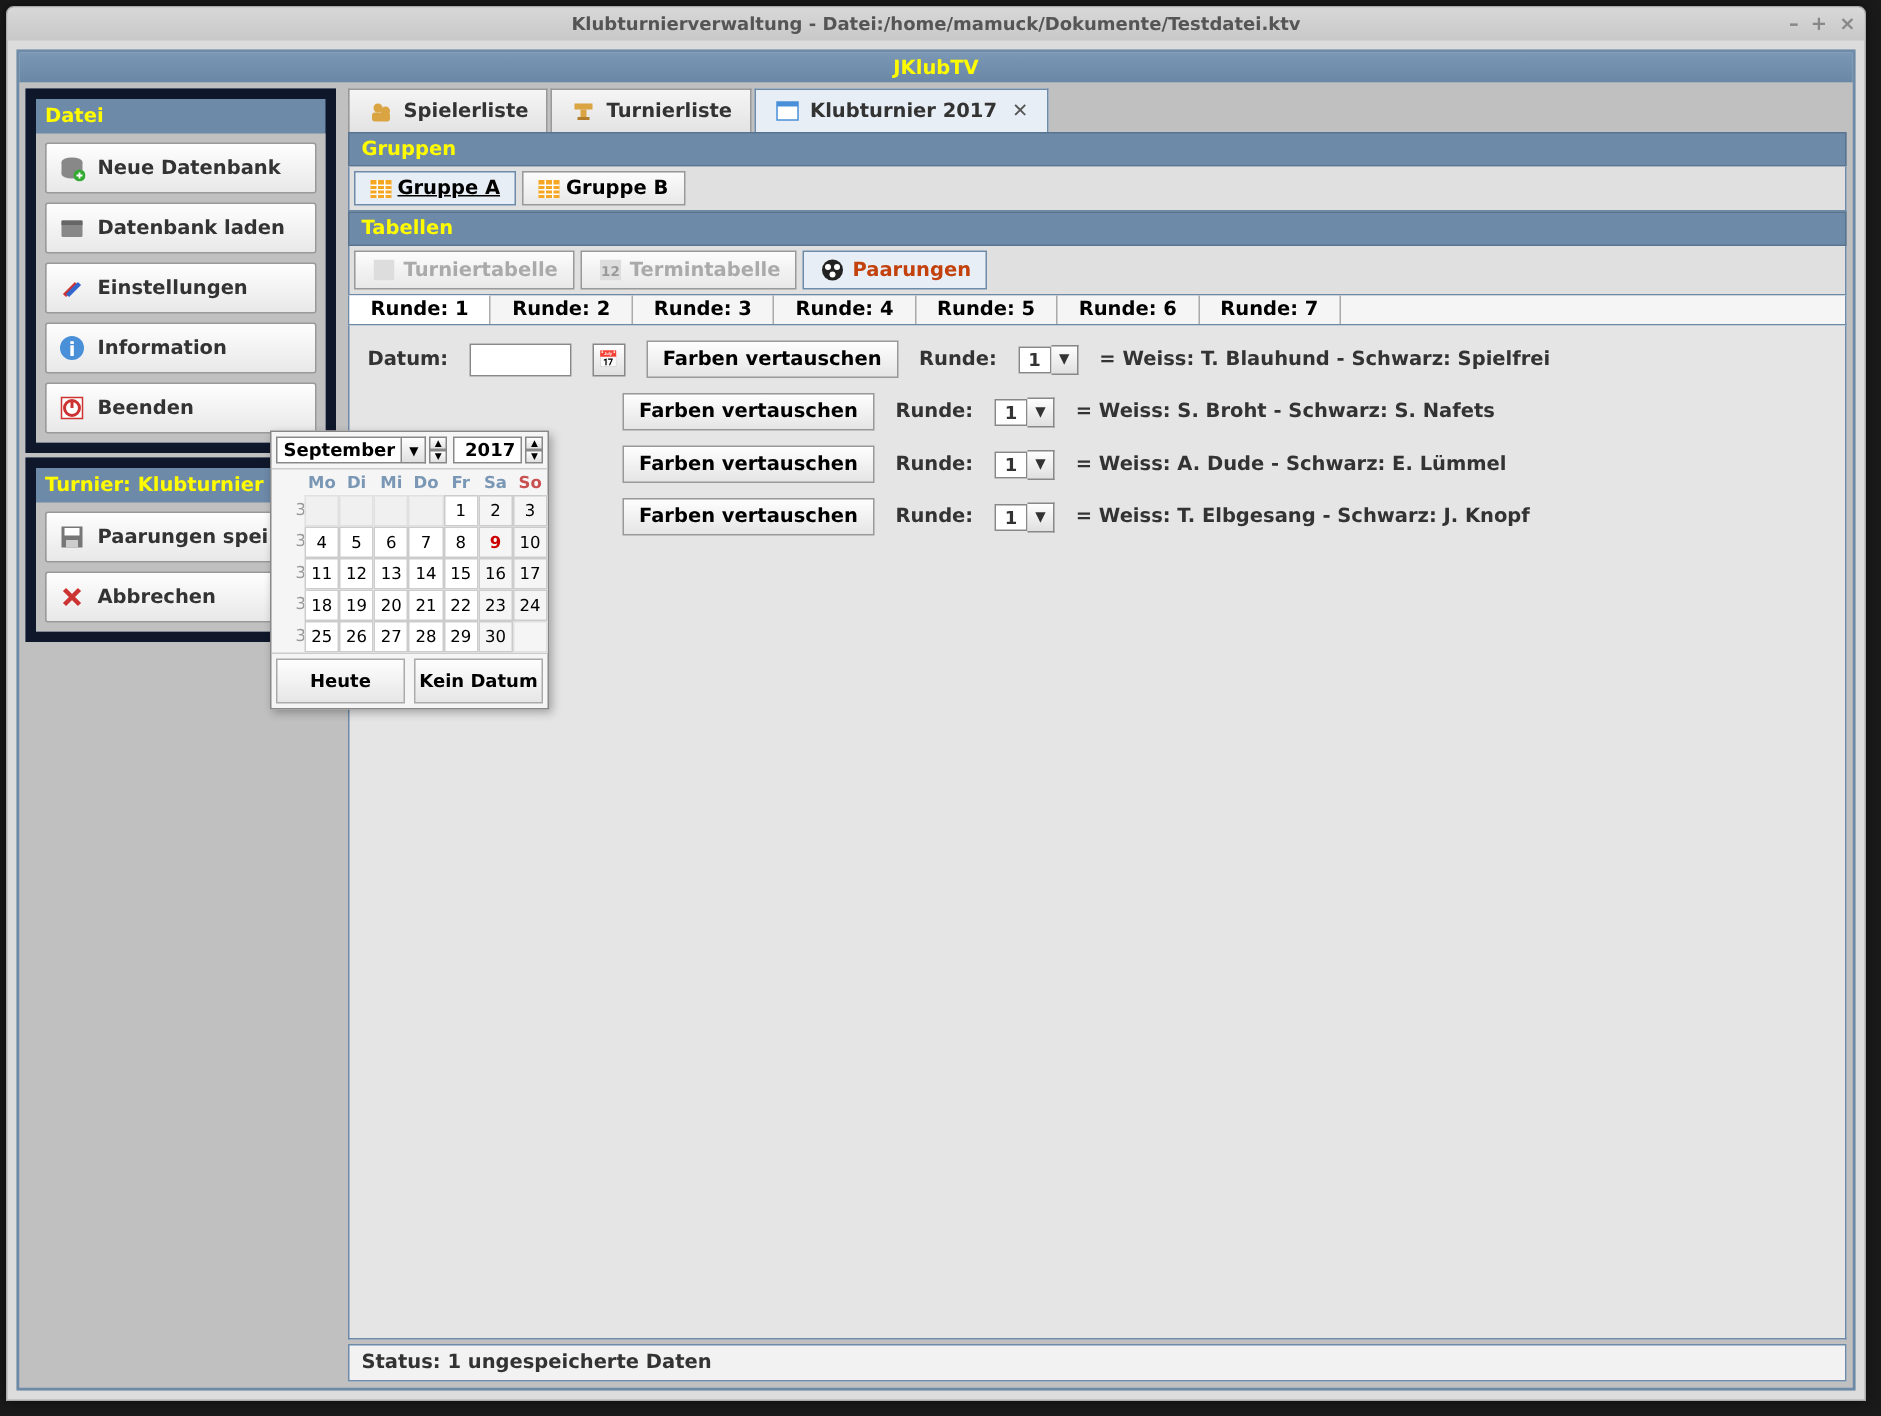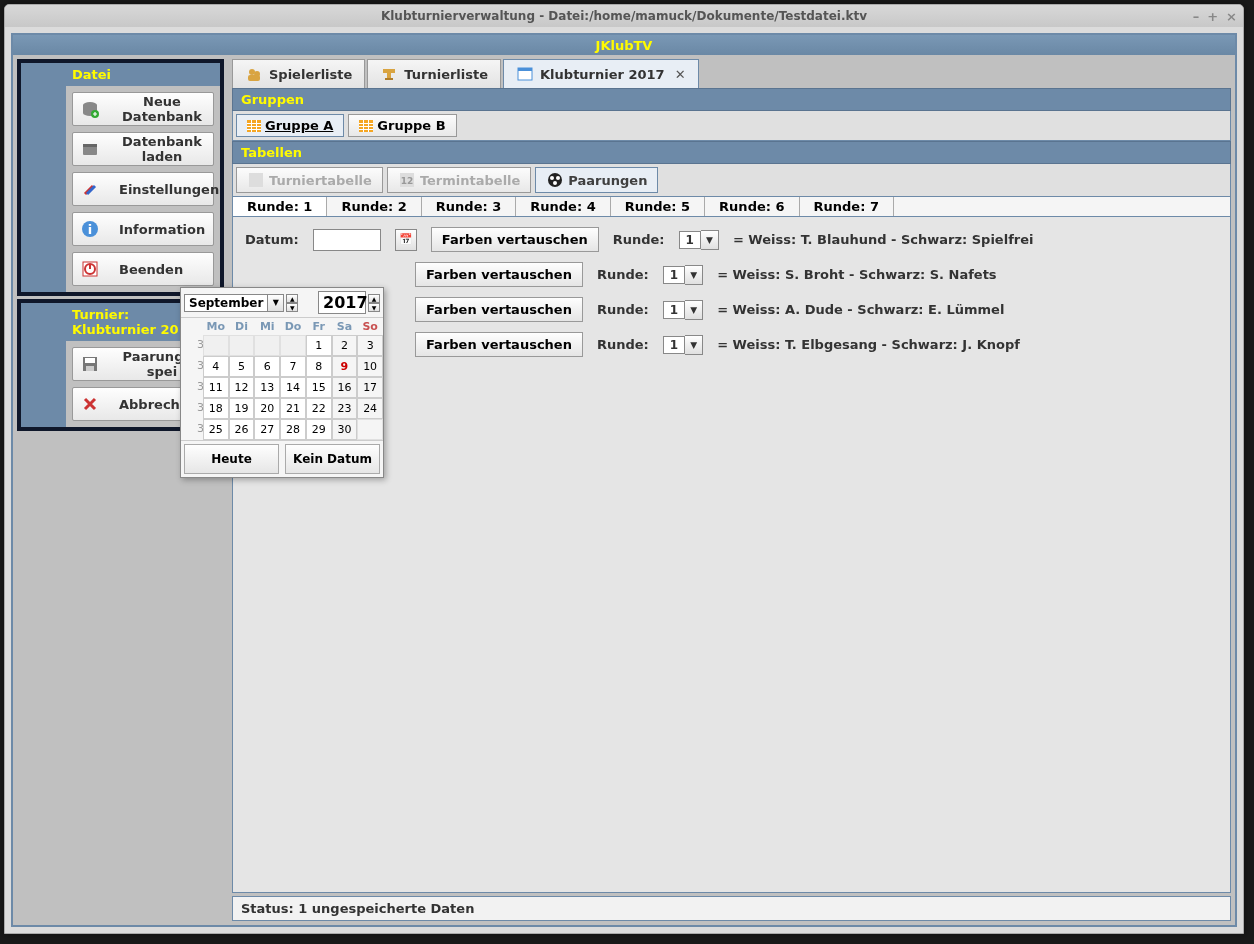--- a/index.html
+++ b/index.html
@@ -4,62 +4,62 @@
 <style>
 * { box-sizing: border-box; margin: 0; padding: 0; font-family: "DejaVu Sans", Arial, sans-serif; }
 body { background: #1a1a1a; width: 1254px; height: 944px; overflow: hidden; font-size: 13px; }
 .outer-window { position: absolute; left: 4px; top: 4px; width: 1240px; height: 930px; background: #dcdcdc; border: 1px solid #aaa; border-radius: 5px 5px 0 0; box-shadow: 0 0 8px rgba(0,0,0,0.5); }
 .titlebar { height: 22px; background: linear-gradient(#d8d8d8,#c8c8c8); border-radius: 5px 5px 0 0; display: flex; align-items: center; justify-content: center; position: relative; color: #555; font-weight: bold; font-size: 12px; }
 .titlebar .win-controls { position: absolute; right: 6px; display: flex; gap: 8px; color: #888; font-size: 13px; }
 .app-frame { position: absolute; left: 6px; top: 28px; right: 6px; bottom: 6px; border: 2px solid #6d8aa8; background: #c0c0c0; }
 .app-title { height: 20px; background: linear-gradient(#7a98b5,#6a88a5); color: #fffb00; font-weight: bold; display: flex; align-items: center; justify-content: center; font-size: 13px; }
 .app-body { position: absolute; top: 20px; left: 0; right: 0; bottom: 0; display: flex; }
 .sidebar { width: 215px; background: #c0c0c0; padding: 4px; display: flex; flex-direction: column; gap: 3px; }
-.sidebar-section { border: 4px solid #0f172a; background: #6d8aa8; padding-left: 45px; }
+.sidebar-section { border: 7px solid #0f172a; background: #6d8aa8; }
 .sidebar-section-title { padding: 4px 6px; color: #fffb00; font-weight: bold; font-size: 13px; }
 .sidebar-body { background: #c0c0c0; padding: 6px 6px; }
-.side-btn { display: flex; align-items: center; gap: 20px; width: 100%; height: 34px; background: linear-gradient(#fefefe,#e8e8e8); border: 1px solid #999; border-radius: 2px; padding: 0 8px; margin-bottom: 6px; cursor: pointer; font-size: 13px; font-weight: bold; color: #333; }
+.side-btn { display: flex; align-items: center; gap: 8px; width: 100%; height: 34px; background: linear-gradient(#fefefe,#e8e8e8); border: 1px solid #999; border-radius: 2px; padding: 0 8px; margin-bottom: 6px; cursor: pointer; font-size: 13px; font-weight: bold; color: #333; }
 .side-btn:last-child { margin-bottom: 0; }
 .icon-box { width: 18px; height: 18px; display: inline-flex; align-items: center; justify-content: center; }
 .main { flex: 1; background: #c0c0c0; padding: 4px; display: flex; flex-direction: column; position: relative; }
 .tabs { display: flex; gap: 2px; }
 .tab { display: flex; align-items: center; gap: 6px; padding: 5px 12px; background: linear-gradient(#f5f5f5,#e3e3e3); border: 1px solid #999; border-bottom: none; font-weight: bold; font-size: 13px; color: #333; cursor: pointer; }
 .tab.active { background: #e8eef5; border-color: #6d8aa8; }
 .tab-close { color: #555; font-weight: bold; margin-left: 4px; }
 .section-bar { background: #6d8aa8; color: #fffb00; font-weight: bold; padding: 3px 8px; border: 1px solid #5a7490; font-size: 13px; }
 .group-tabs { display: flex; gap: 4px; padding: 3px; border: 1px solid #6d8aa8; border-top: none; background: #e0e0e0; }
 .group-tab { display: flex; align-items: center; gap: 4px; padding: 3px 10px; background: linear-gradient(#fcfcfc,#e8e8e8); border: 1px solid #999; font-weight: bold; font-size: 13px; cursor: pointer; }
 .group-tab.active { border-color: #6d8aa8; background: #e8eef5; text-decoration: underline; }
 .table-tabs { display: flex; gap: 4px; padding: 3px; border: 1px solid #6d8aa8; border-top: none; background: #e0e0e0; }
 .table-tab { display: flex; align-items: center; gap: 4px; padding: 3px 10px; background: linear-gradient(#fcfcfc,#e8e8e8); border: 1px solid #999; font-weight: bold; font-size: 13px; cursor: pointer; }
 .table-tab.disabled { color: #aaa; }
-.table-tab.active { border-color: #6d8aa8; background: #e8eef5; color: #404040; }
+.table-tab.active { border-color: #6d8aa8; background: #e8eef5; color: #c2410c; }
 .round-bar { display: flex; border: 1px solid #6d8aa8; border-top: none; background: #f5f5f5; }
 .round-tab { padding: 2px 14px; border-right: 1px solid #aaa; font-weight: bold; font-size: 13px; cursor: pointer; }
 .round-tab.active { background: #fff; }
 .pairings-area { flex: 1; border: 1px solid #6d8aa8; border-top: none; background: #e5e5e5; padding: 10px 12px; position: relative; overflow: visible; }
 .pairing-row { display: flex; align-items: center; gap: 14px; margin-bottom: 10px; font-size: 13px; font-weight: bold; color: #333; }
 .pairing-row .label { min-width: 48px; text-align: right; font-weight: bold; }
 .date-input { width: 68px; height: 22px; border: 1px solid #888; background: #fff; }
 .date-btn { width: 22px; height: 22px; border: 1px solid #888; background: linear-gradient(#fefefe,#e0e0e0); cursor: pointer; display: inline-flex; align-items: center; justify-content: center; font-size: 11px; }
 .swap-btn { padding: 4px 10px; background: linear-gradient(#fefefe,#e5e5e5); border: 1px solid #999; font-weight: bold; font-size: 13px; cursor: pointer; min-width: 160px; }
 .round-dd { display: flex; align-items: center; }
 .round-dd .val { border: 1px solid #888; background: #fff; padding: 1px 6px; font-weight: bold; font-size: 12px; }
 .round-dd .chev { border: 1px solid #888; border-left: none; background: linear-gradient(#fefefe,#e0e0e0); width: 18px; display: flex; align-items: center; justify-content: center; font-size: 9px; height: 20px; cursor: pointer; }
 .pair-text { font-weight: bold; }
 .status-bar { border: 1px solid #6d8aa8; background: #f2f2f2; padding: 4px 8px; font-weight: bold; font-size: 13px; color: #333; margin-top: 3px; }
 
-.calendar { position: absolute; left: 175px; top: 282px; width: 204px; background: #f5f5f5; border: 1px solid #888; box-shadow: 2px 2px 6px rgba(0,0,0,0.3); z-index: 100; font-size: 12px; }
+.calendar { position: absolute; left: 175px; top: 282px; width: 186px; background: #f5f5f5; border: 1px solid #888; box-shadow: 2px 2px 6px rgba(0,0,0,0.3); z-index: 100; font-size: 12px; }
 .cal-header { display: flex; align-items: center; padding: 3px; gap: 2px; border-bottom: 1px solid #ccc; }
 .cal-month { flex: 1; display: flex; }
 .cal-month .val { flex: 1; border: 1px solid #888; background: #fff; padding: 1px 4px; font-weight: bold; font-size: 12px; }
 .cal-month .chev { border: 1px solid #888; border-left: none; background: linear-gradient(#fefefe,#e0e0e0); width: 16px; display: flex; align-items: center; justify-content: center; font-size: 8px; cursor: pointer; }
 .cal-spin { width: 12px; display: flex; flex-direction: column; }
 .cal-spin div { height: 9px; border: 1px solid #888; background: linear-gradient(#fefefe,#e0e0e0); font-size: 6px; display: flex; align-items: center; justify-content: center; cursor: pointer; }
-.cal-year { width: 48px; border: 1px solid #888; background: #fff; padding: 1px 4px; text-align: right; font-weight: bold; font-size: 16px; }
+.cal-year { width: 48px; border: 1px solid #888; background: #fff; padding: 1px 4px; text-align: right; font-weight: bold; font-size: 12px; }
 .cal-grid { display: grid; grid-template-columns: 22px repeat(7, 1fr); }
 .cal-dow { text-align: center; padding: 2px 0; color: #7a98b5; font-weight: bold; font-size: 11px; }
 .cal-dow.sun { color: #c85050; }
 .cal-wk { text-align: center; padding: 3px 16px; color: #999; font-size: 11px; }
 .cal-day { text-align: center; padding: 3px 0; border: 1px solid #ccc; background: #fff; cursor: pointer; font-size: 11px; }
 .cal-day.empty { background: #f0f0f0; border-color: #e0e0e0; }
 .cal-day.today { color: #c00; font-weight: bold; background: #e8e8e8; }
 .cal-day.weekend { background: #f5f5f5; }
 .cal-footer { display: flex; border-top: 1px solid #ccc; }
 .cal-footer button { flex: 1; padding: 7px 0; background: linear-gradient(#fefefe,#e6e6e6); border: 1px solid #aaa; margin: 3px; font-weight: bold; font-size: 12px; cursor: pointer; }

